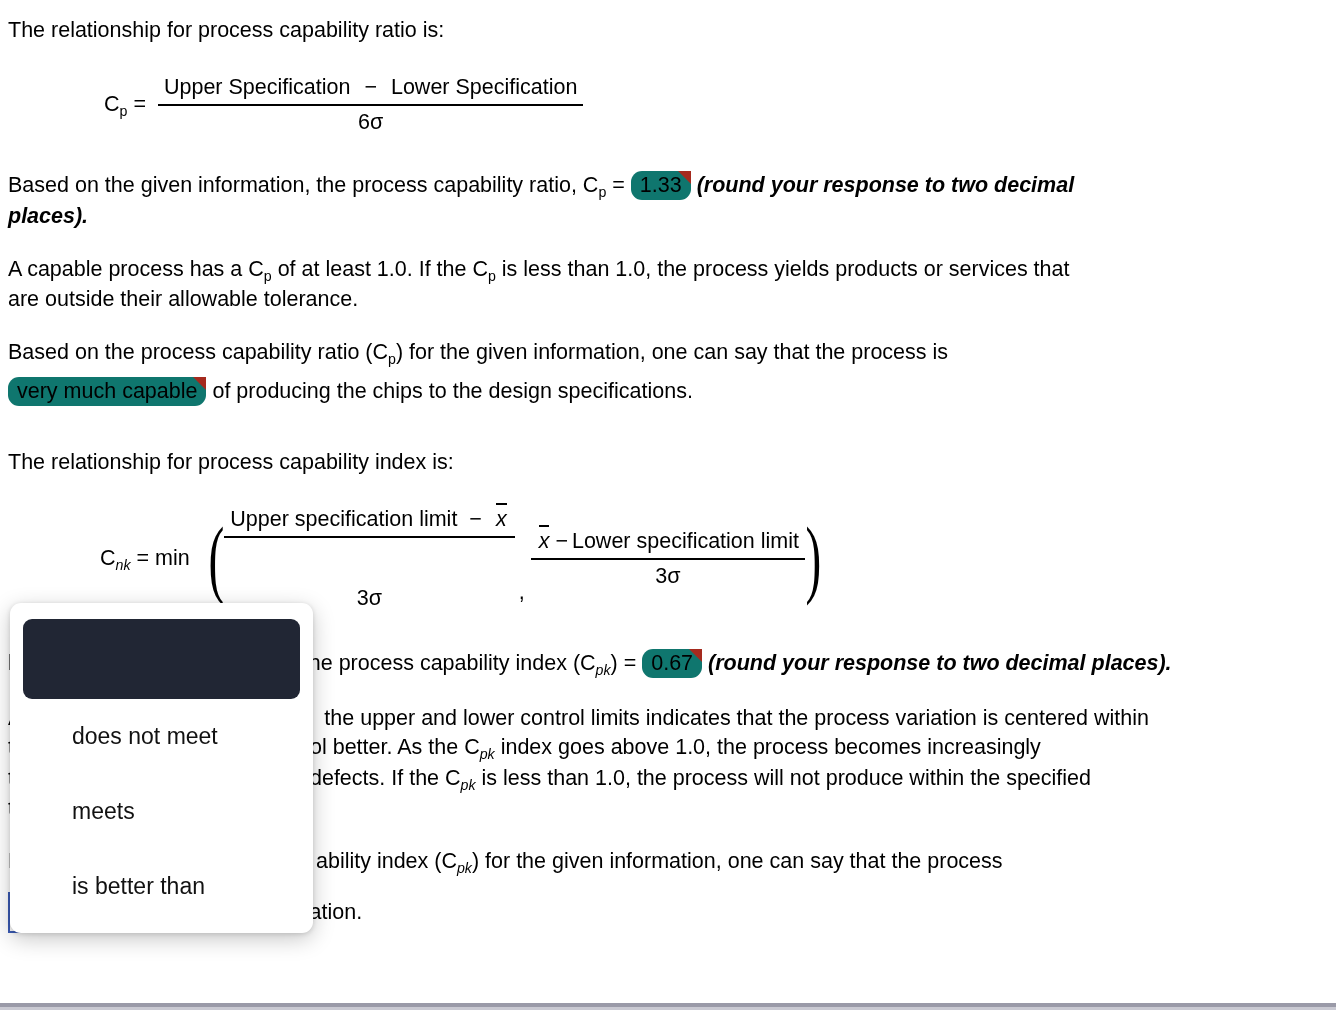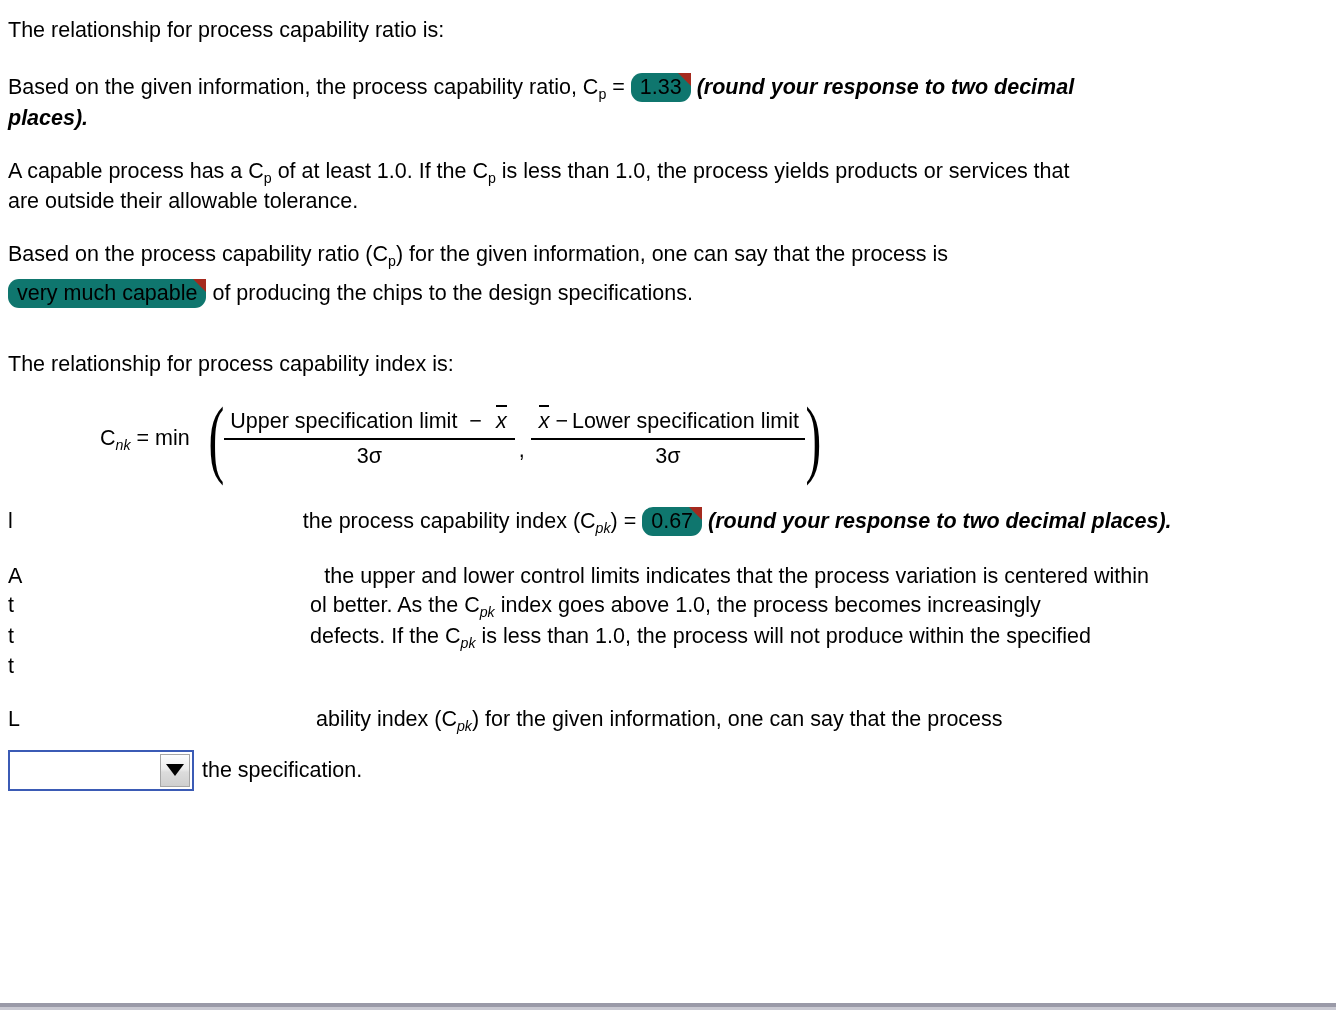--- a/index.html
+++ b/index.html
@@ -216,20 +216,34 @@
 </head>
 <body>
 
 <div class="page">
   <div class="content">
 
     <p class="para" style="margin-bottom:28px;">
       <span>The relationship for process capability ratio is:</span>
     </p>
 
+    <div class="formula-row" style="margin-left:96px; margin-bottom:34px;">
+      <span class="lhs">
+        <span>C</span><span class="sub">p</span>
+        <span>=</span>
+      </span>
+      <span class="frac">
+        <span class="num">
+          <span>Upper Specification</span>
+          <span style="padding:0 8px;">−</span>
+          <span>Lower Specification</span>
+        </span>
+        <span class="den">6σ</span>
+      </span>
+    </div>
 
     <p class="para" style="margin-bottom:24px;">
       <span>Based on the given information, the process capability ratio, C</span><span class="sub">p</span><span> = </span><span class="ansbox"><span>1.33</span><span class="corner"></span></span>
       <span class="italic">(round your response to two decimal</span><br>
       <span class="italic">places).</span>
     </p>
 
     <p class="para" style="margin-bottom:24px;">
       <span>A capable process has a C</span><span class="sub">p</span><span> of at least 1.0. If the C</span><span class="sub">p</span><span>  is less than 1.0, the process yields products or services that</span><br>
       <span>are outside their allowable tolerance.</span>
@@ -243,21 +257,21 @@
     <p class="para" style="margin-bottom:28px;">
       <span>The relationship for process capability index is:</span>
     </p>
 
     <div class="formula-row" style="margin-left:92px; margin-bottom:36px;text-align:center;">
       <span class="lhs">
         <span>C</span><span class="sub-i">nk</span>
         <span>= min</span>
       </span>
       <span class="paren">(</span>
-      <span class="frac" style="margin-left:-6px;">
+      <span class="frac" style="margin-left:-6px;gap:44px;">
         <span class="num">
           <span>Upper specification limit</span>
           <span style="padding:0 6px;">−</span>
           <span class="xbar">x</span>
         </span>
         <span class="den">3σ</span>
       </span>
       <span style="align-self:flex-end; padding:0 6px 6px 4px;">,</span>
       <span class="frac">
         <span class="num">
@@ -289,16 +303,30 @@
         <span class="select-value"></span>
         <span class="select-arrow-btn">
           <span class="arrow-glyph"></span>
         </span>
       </span>
       <span>the specification.</span>
     </div>
 
   </div>
 
+  <div class="dropdown-popup">
+    <div class="dd-selected">
+      <span></span>
+    </div>
+    <div class="dd-option">
+      <span>does not meet</span>
+    </div>
+    <div class="dd-option">
+      <span>meets</span>
+    </div>
+    <div class="dd-option">
+      <span>is better than</span>
+    </div>
+  </div>
 
   <div class="bottom-rule"></div>
   <div class="bottom-rule2"></div>
 </div>
 
 </body></html>

